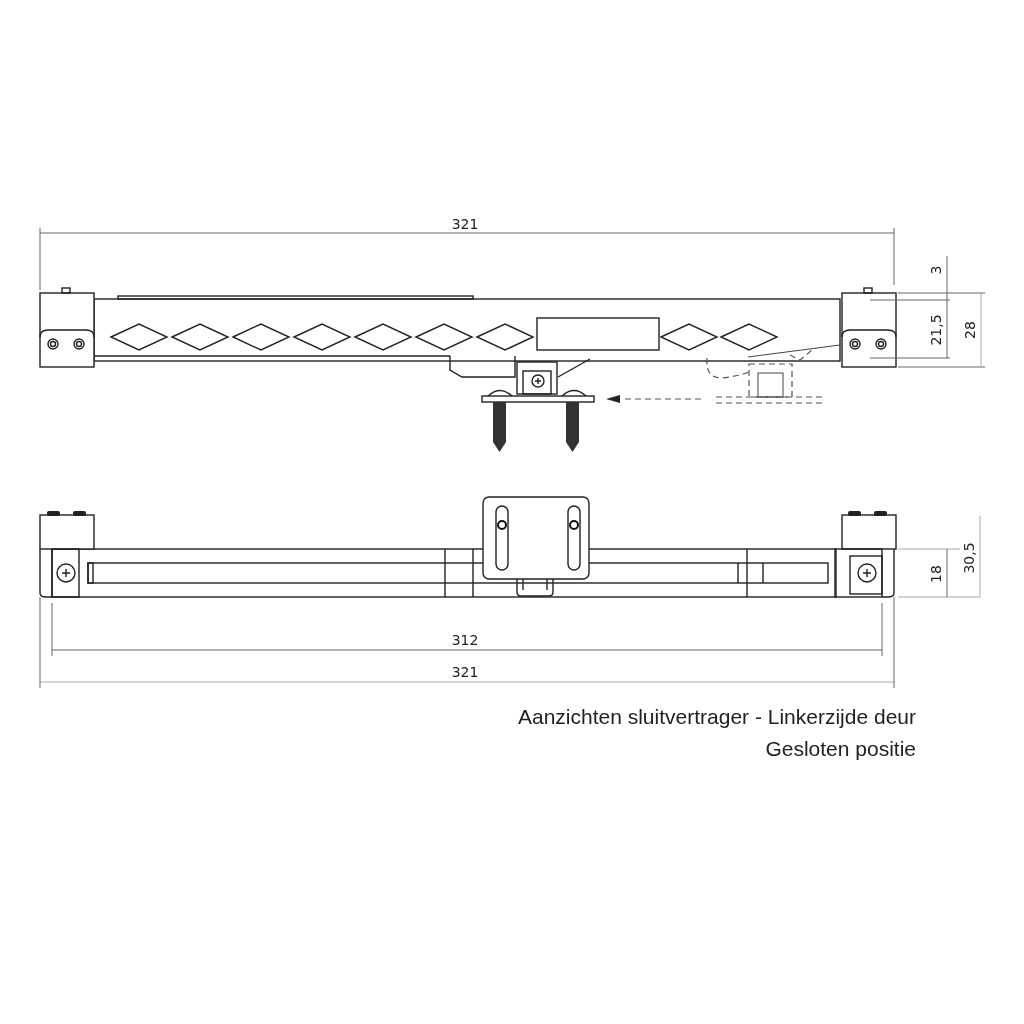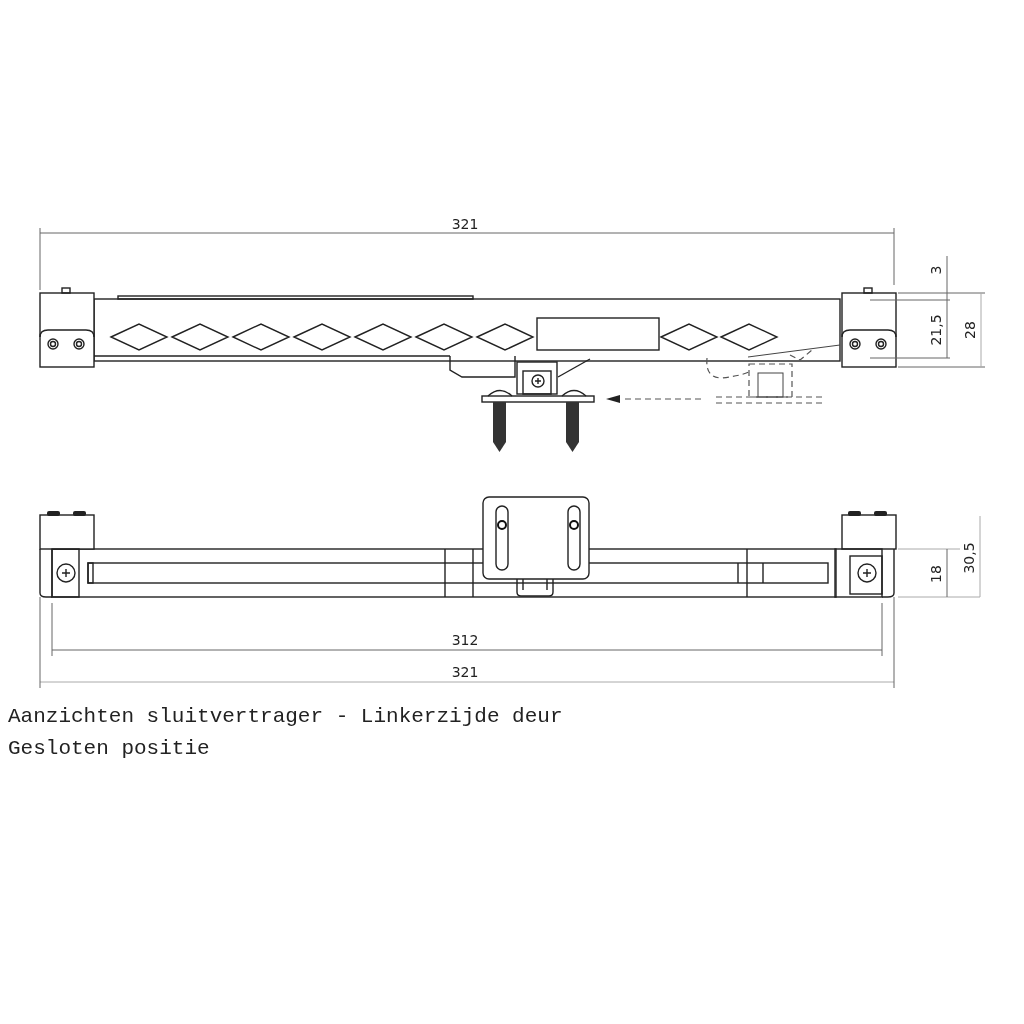--- a/index.html
+++ b/index.html
@@ -5,21 +5,21 @@
   html, body { margin: 0; padding: 0; background: #ffffff; }
   body { width: 1024px; height: 1024px; position: relative; overflow: hidden; font-family: "DejaVu Sans", sans-serif; }
   svg.drawing { position: absolute; left: 0; top: 0; }
   .ln { stroke: #222; stroke-width: 1.4; fill: none; }
   .thin { stroke: #444; stroke-width: 1; fill: none; }
   .dim { stroke: #666; stroke-width: 1; fill: none; }
   .dimlight { stroke: #aaa; stroke-width: 1; fill: none; }
   .dash { stroke: #555; stroke-width: 1.2; fill: none; stroke-dasharray: 6 4; }
   .fillw { fill: #fff; stroke: #222; stroke-width: 1.4; }
   .dimtxt { font-family: "DejaVu Sans", sans-serif; font-size: 14px; fill: #222; }
-  .caption { position: absolute; left: 8px; width: 900px; text-align: left; font-family: Liberation Mono, monospace; font-size: 21px; color: #222; font-weight: 300; }
+  .caption { position: absolute; left: 16px; width: 900px; text-align: right; font-family: Liberation Sans, sans-serif; font-size: 21px; color: #222; font-weight: 300; }
 </style>
 </head>
 <body>
 
 <svg class="drawing" width="1024" height="1024" viewBox="0 0 1024 1024">
 
   <g>
 
     <g>
       <line class="dim" x1="40" y1="233" x2="894" y2="233"></line>

